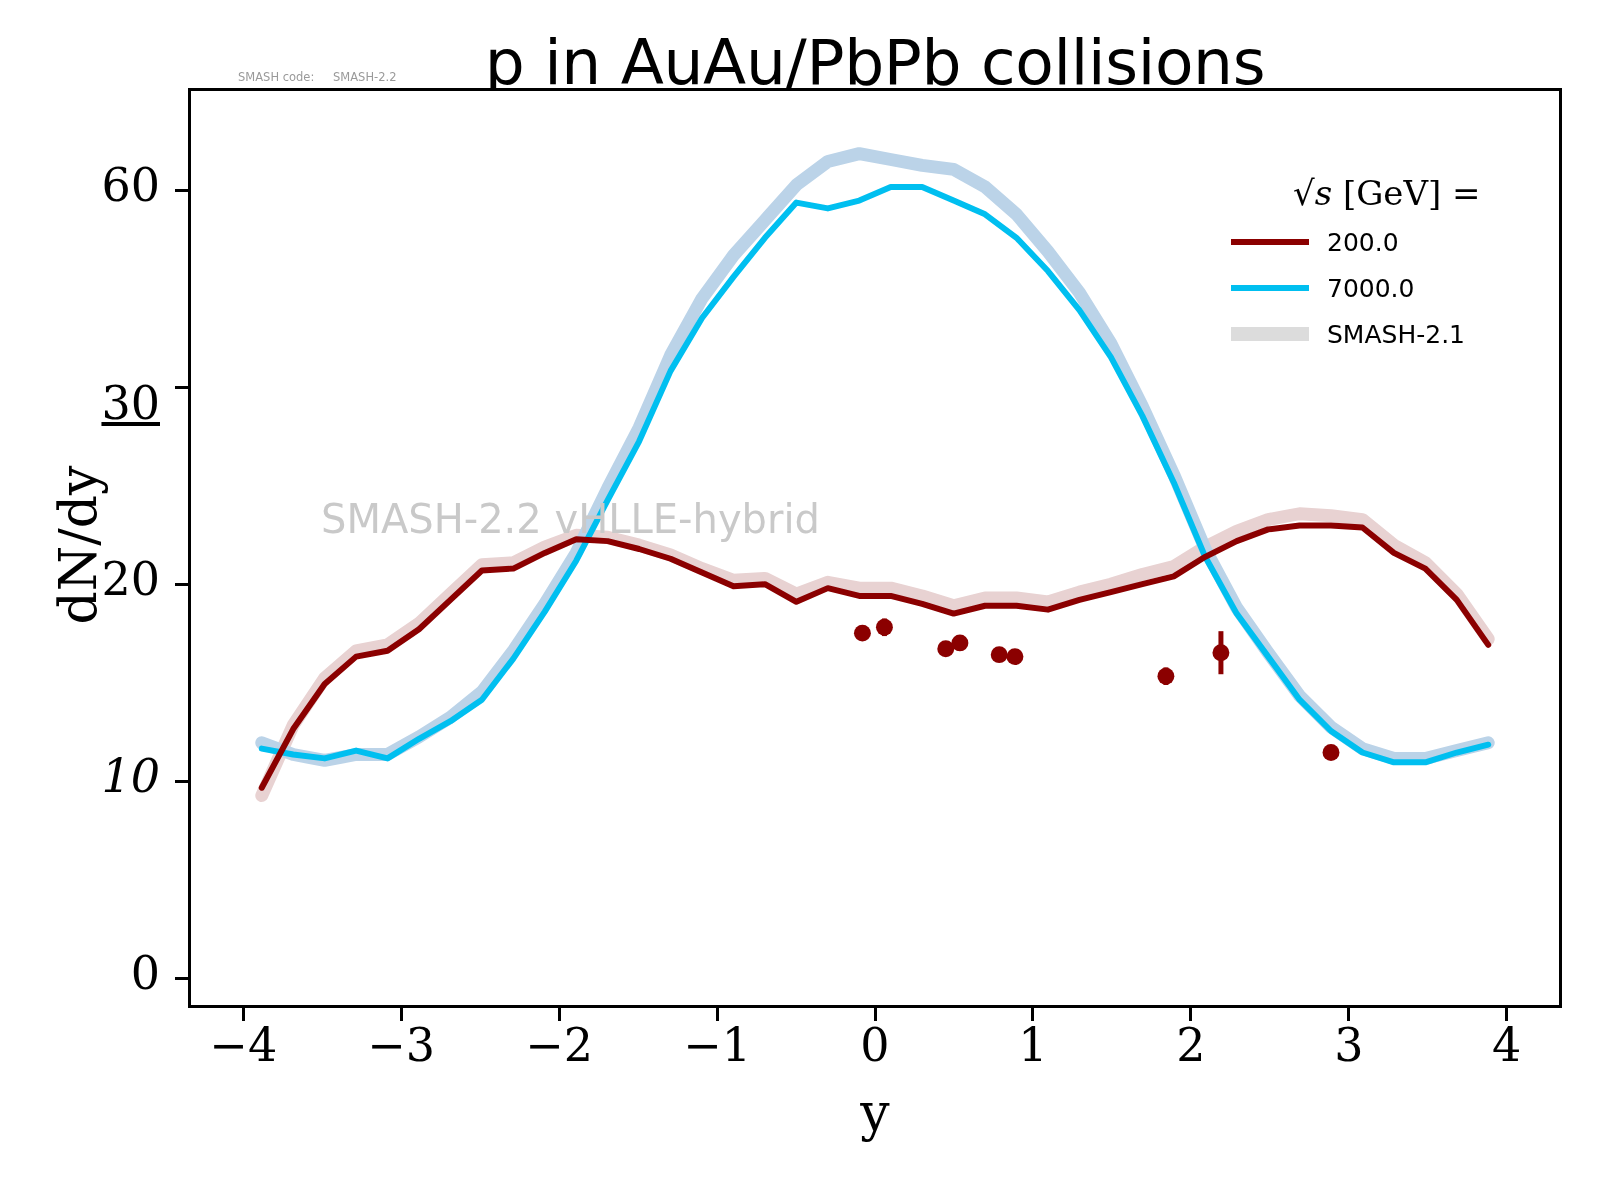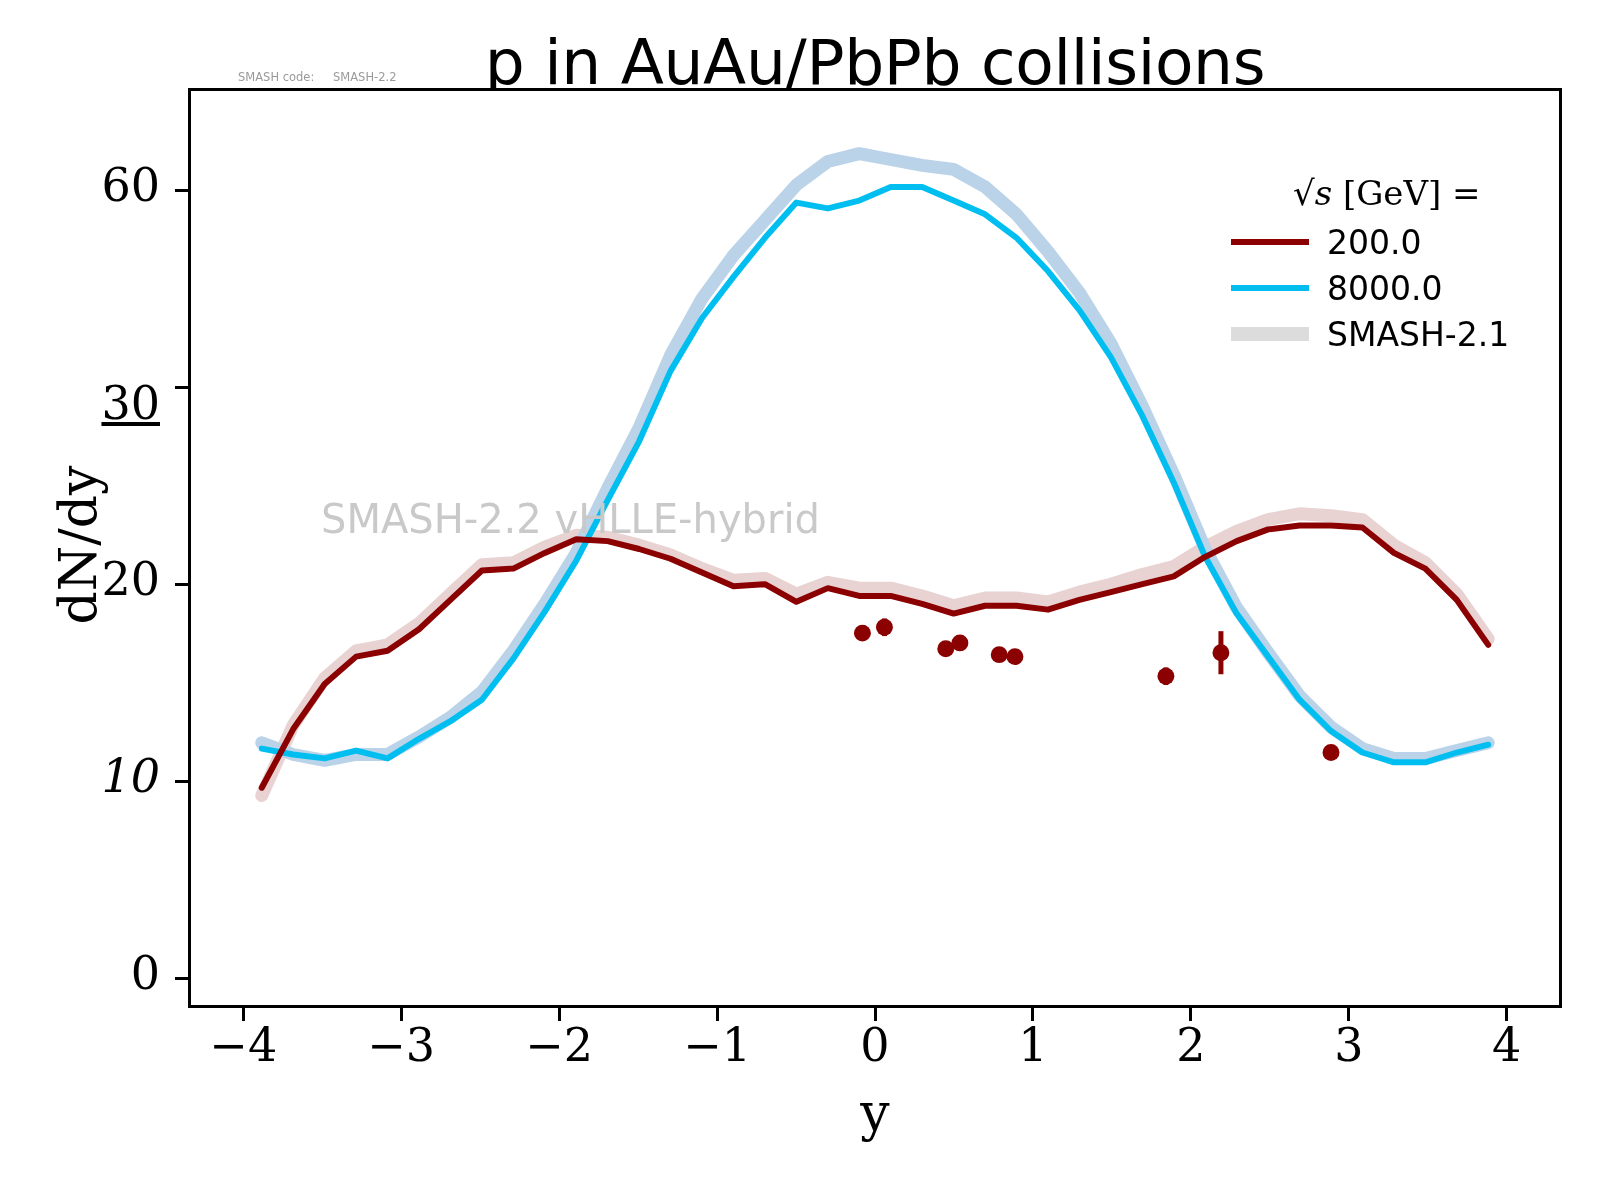--- a/index.html
+++ b/index.html
@@ -160,21 +160,21 @@
   }
   .legend-swatch {
     width: 78px;
     height: 6px;
     margin-right: 18px;
     flex: 0 0 auto;
   }
   .legend-swatch.thick { height: 14px; }
   .legend-label {
     font-family: "DejaVu Sans", sans-serif;
-    font-size: 33px;
+    font-size: 25px;
     color: #000;
     white-space: nowrap;
   }
 </style>
 </head>
 <body>
 
 <div id="page">
 
   <div class="code-stamp">
@@ -216,21 +216,21 @@
       <div class="legend-title">
         <span class="sqrt-s">√s</span>
         <span>[GeV] =</span>
       </div>
       <div class="legend-row">
         <span class="legend-swatch" style="background:#8B0000"></span>
         <span class="legend-label">200.0</span>
       </div>
       <div class="legend-row">
         <span class="legend-swatch" style="background:#00BFF0"></span>
-        <span class="legend-label">8000.0</span>
+        <span class="legend-label">7000.0</span>
       </div>
       <div class="legend-row">
         <span class="legend-swatch thick" style="background:#DCDCDC"></span>
         <span class="legend-label">SMASH-2.1</span>
       </div>
     </div>
   </div>
 
   <div id="ticks-layer">
       <div class="tick-x" style="left: 241.776px;"></div>

